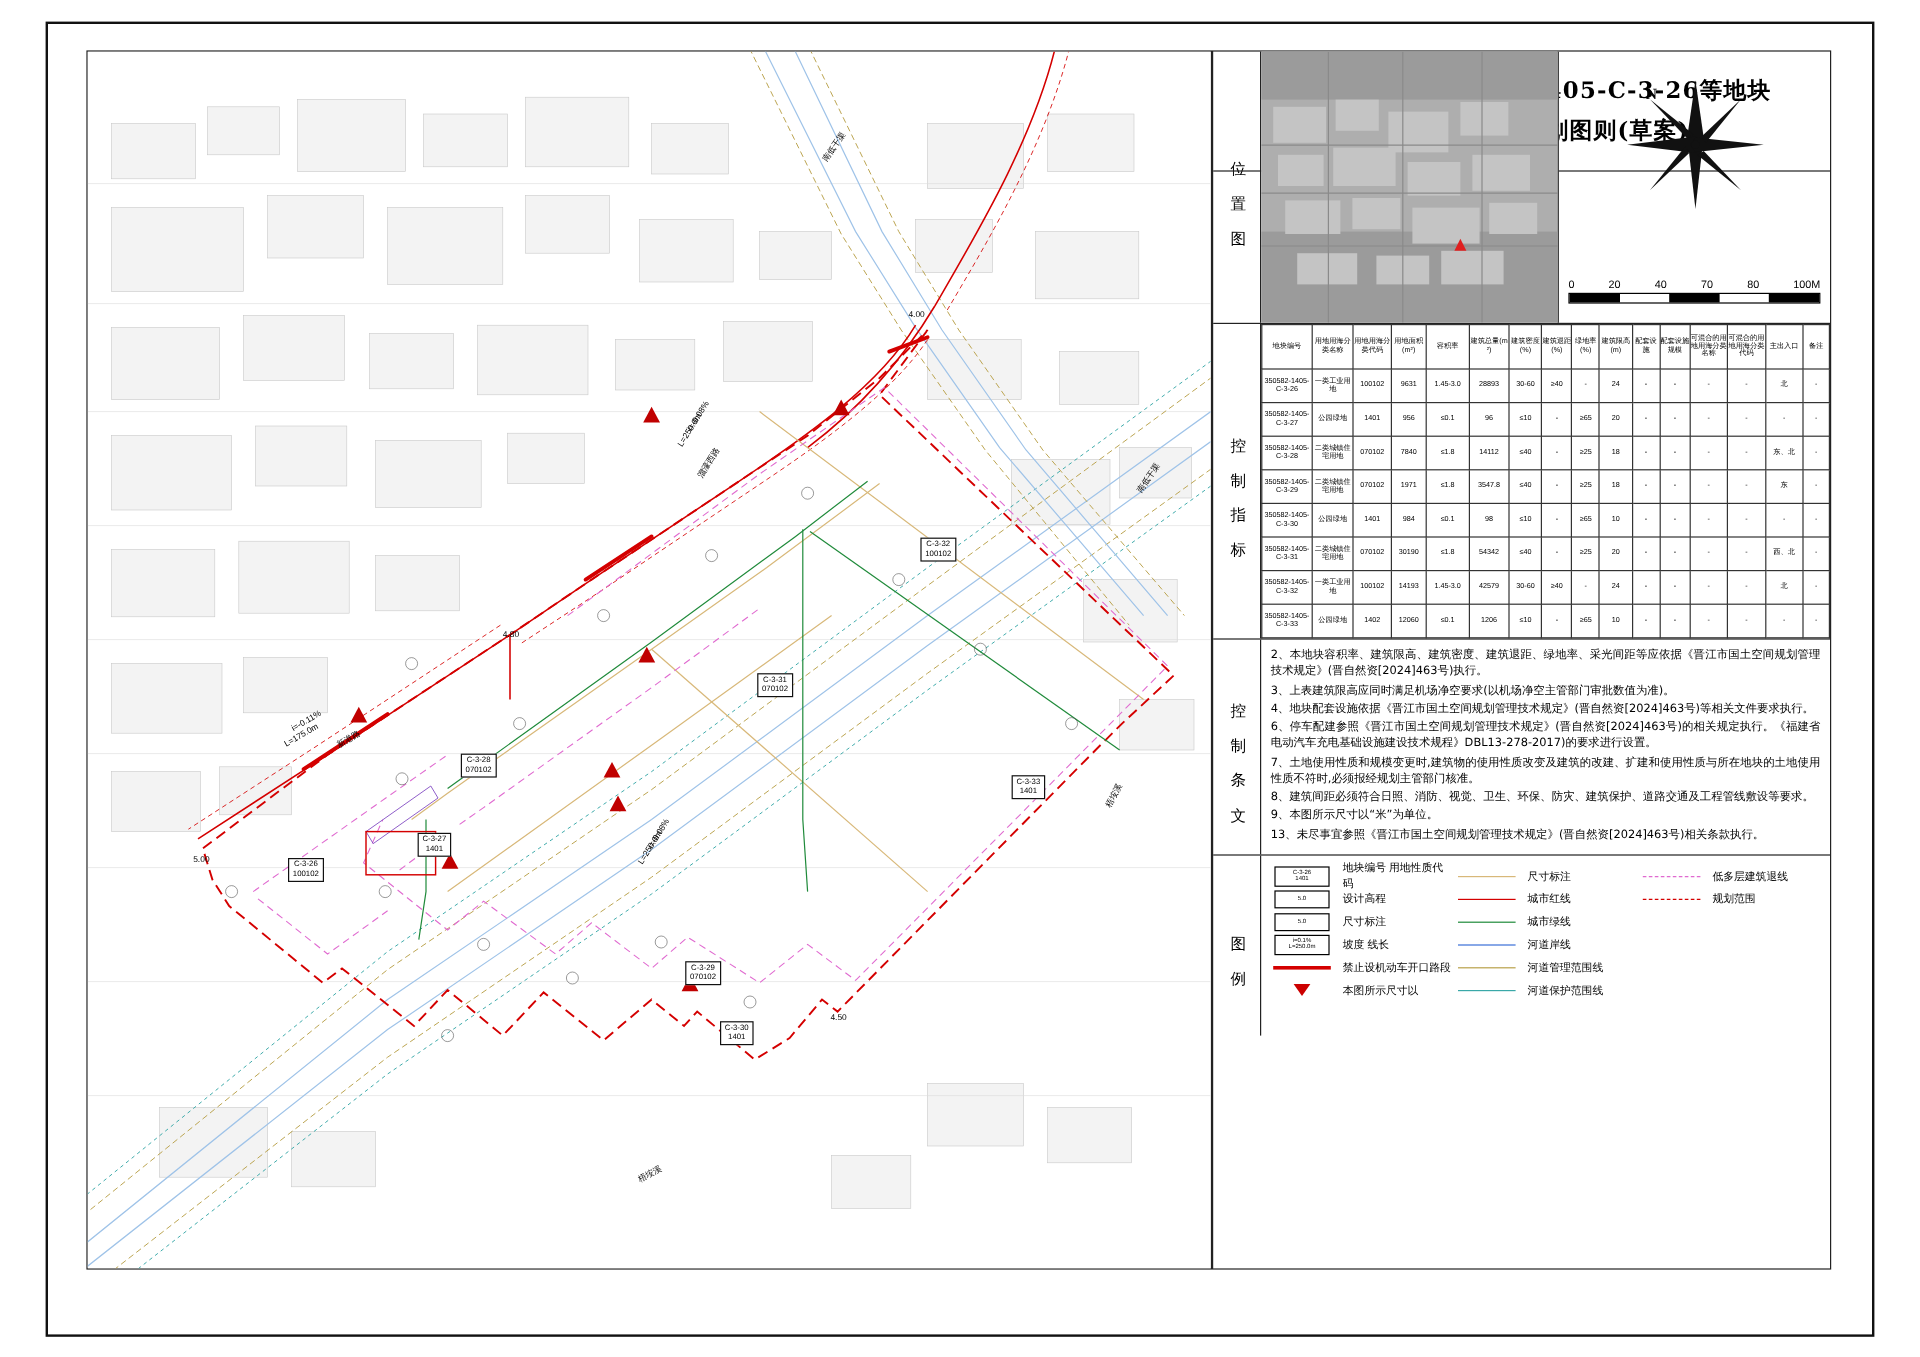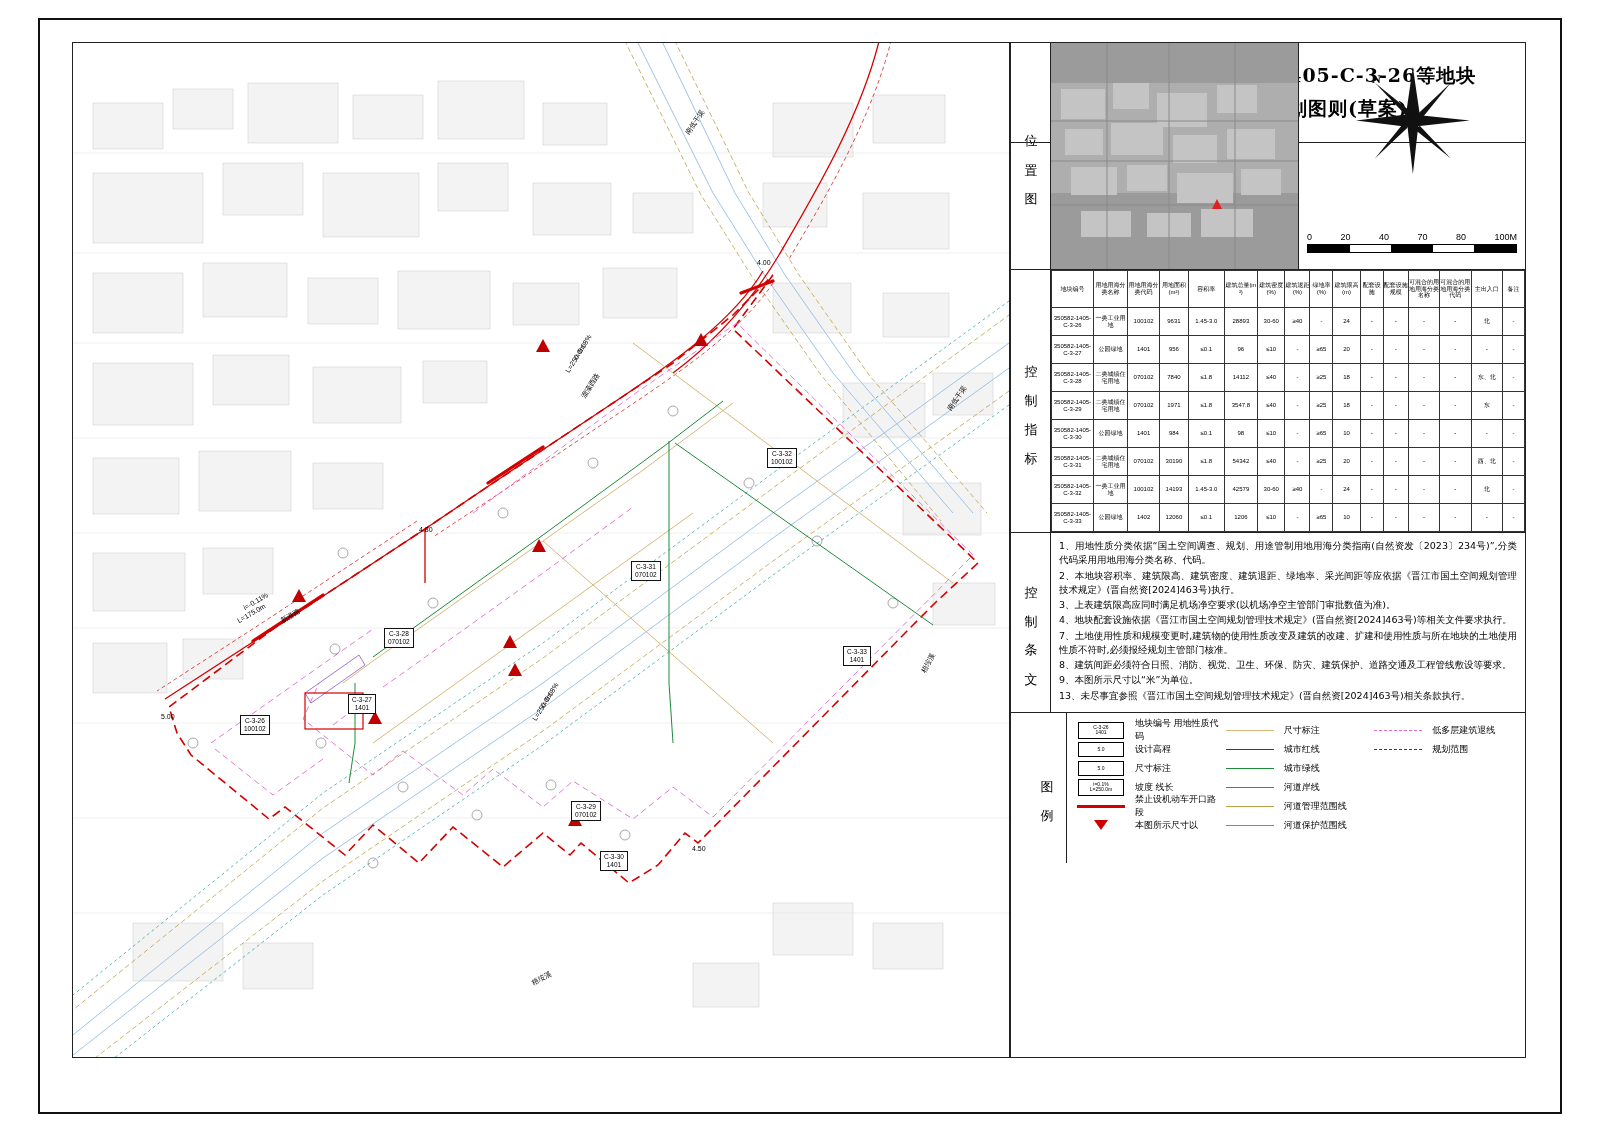--- a/index.html
+++ b/index.html
@@ -567,33 +567,33 @@
         </table>
       </div>
     </div>
 
     <div class="rowwrap">
       <div class="lbl">
           <span>控 制 条 文</span>
         </div>
       <div class="rowbody">
         <div class="notes" id="notes-list">
-            <p>1、用地性质分类依据“国土空间调查、规划、用途管制用地用海分类指南(自然资发〔2023〕234号)”,分类代码采用用地用海分类名称、代码。</p>
             <p>2、本地块容积率、建筑限高、建筑密度、建筑退距、绿地率、采光间距等应依据《晋江市国土空间规划管理技术规定》(晋自然资[2024]463号)执行。</p>
             <p>3、上表建筑限高应同时满足机场净空要求(以机场净空主管部门审批数值为准)。</p>
             <p>4、地块配套设施依据《晋江市国土空间规划管理技术规定》(晋自然资[2024]463号)等相关文件要求执行。</p>
+            <p>6、停车配建参照《晋江市国土空间规划管理技术规定》(晋自然资[2024]463号)的相关规定执行。《福建省电动汽车充电基础设施建设技术规程》DBL13-278-2017)的要求进行设置。</p>
             <p>7、土地使用性质和规模变更时,建筑物的使用性质改变及建筑的改建、扩建和使用性质与所在地块的土地使用性质不符时,必须报经规划主管部门核准。</p>
             <p>8、建筑间距必须符合日照、消防、视觉、卫生、环保、防灾、建筑保护、道路交通及工程管线敷设等要求。</p>
             <p>9、本图所示尺寸以“米”为单位。</p>
             <p>13、未尽事宜参照《晋江市国土空间规划管理技术规定》(晋自然资[2024]463号)相关条款执行。</p>
           </div>
       </div>
     </div>
 
-    <div class="rowwrap" style="border-bottom:none;padding-left:16px;">
+    <div class="rowwrap" style="border-bottom:none;">
       <div class="lbl" style="height:150px;">
           <span>图 例</span>
         </div>
       <div class="rowbody legend-body">
         <div class="leg-col" id="leg-col1">
             <div class="leg-item">
               <div class="leg-sym">
                 <div class="sym-box half">
                   <span>C-3-26</span>
                   <span>1401</span>

